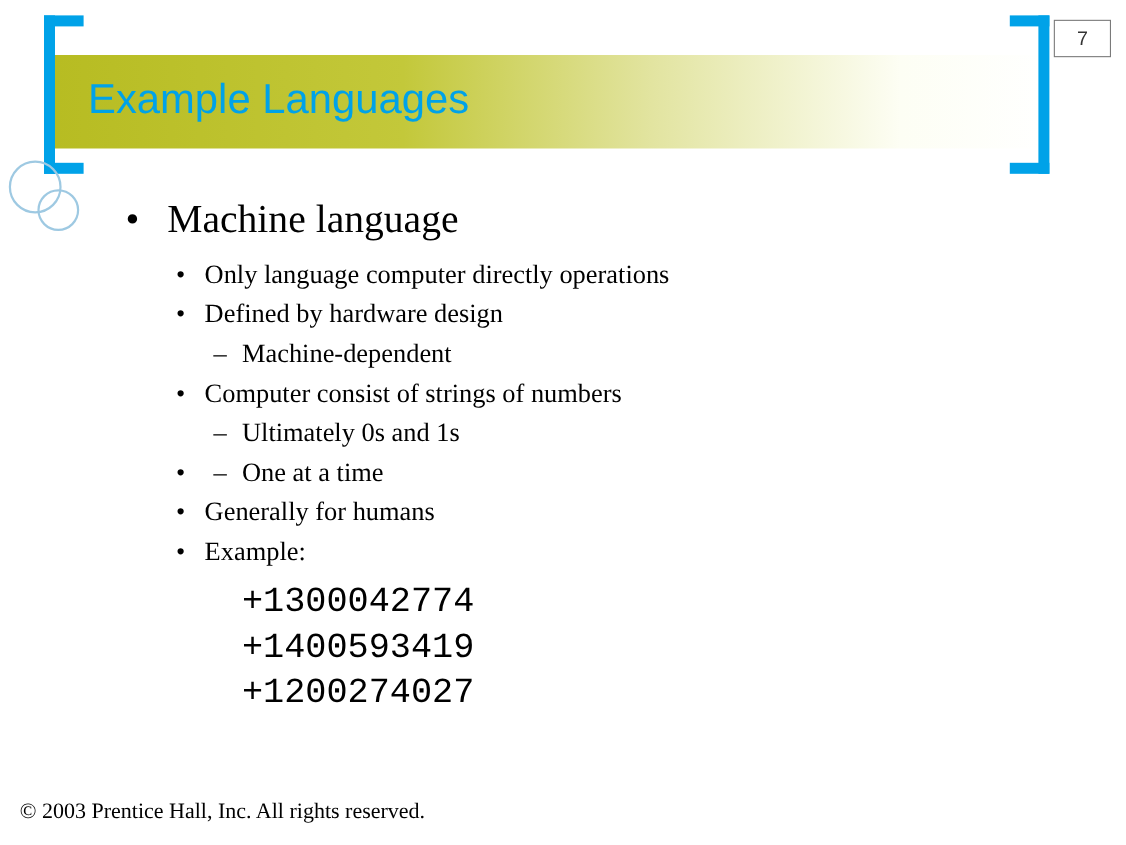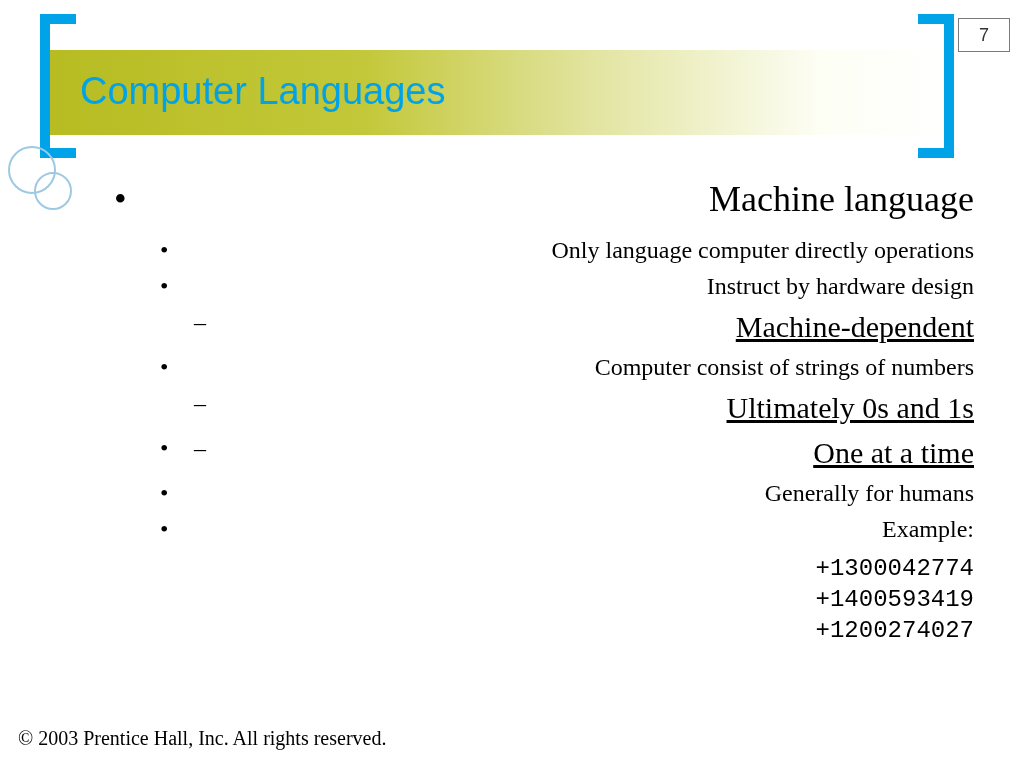--- a/index.html
+++ b/index.html
@@ -34,32 +34,32 @@
   
   .pagebox {
     position: absolute; top: 18px; right: 14px; width: 52px; height: 34px;
     border: 1px solid #7a7a7a; display: flex; align-items: center; justify-content: center;
     font-family: Arial, Helvetica, sans-serif; font-size: 18px; color: #333;
   }
 
   
   .content { position: absolute; top: 178px; left: 100px; right: 50px; }
   .lvl1 { list-style: none; }
-  .lvl1 > li { position: relative; padding-left: 52px; font-size: 36px; margin-bottom: 26px; text-align: right; }
+  .lvl1 > li { position: relative; padding-left: 52px; font-size: 36px; margin-bottom: 26px; }
   .lvl1 > li::before { content: "•"; position: absolute; left: 14px; top: 0; font-size: 36px; }
 
   .lvl2 { list-style: none; margin-top: 12px; }
   .lvl2 > li { position: relative; padding-left: 34px; font-size: 24px; line-height: 1.5; }
   .lvl2 > li::before { content: "•"; position: absolute; left: 8px; top: 0; font-size: 24px; }
 
   .lvl3 { list-style: none; }
-  .lvl3 > li { position: relative; padding-left: 34px; font-size: 30px; line-height: 1.5; text-decoration: underline; }
+  .lvl3 > li { position: relative; padding-left: 34px; font-size: 24px; line-height: 1.5; }
   .lvl3 > li::before { content: "–"; position: absolute; left: 8px; top: 0; font-size: 24px; }
 
-  .code-block { font-family: "Courier New", Courier, monospace; font-size: 24px; line-height: 1.3; margin-top: 6px; margin-left: 34px; white-space: pre; }
+  .code-block { font-family: "Courier New", Courier, monospace; font-size: 32px; line-height: 1.3; margin-top: 6px; margin-left: 34px; white-space: pre; }
 
   
   .footer { position: absolute; bottom: 18px; left: 18px; font-size: 20px; font-family: "Times New Roman", Times, serif; }
 </style>
 </head>
 <body>
 
 <div class="slide">
 
   <div class="pagebox">
@@ -69,33 +69,33 @@
   <div class="banner-wrap">
     <div class="banner-bg"></div>
   </div>
   <div class="bracket-left-top"></div>
   <div class="bracket-left-bottom"></div>
   <div class="bracket-left-side"></div>
   <div class="bracket-right-top"></div>
   <div class="bracket-right-bottom"></div>
   <div class="bracket-right-side"></div>
 
-  <div class="title-text">Computer Languages</div>
+  <div class="title-text">Example Languages</div>
 
   <div class="circ1"></div>
   <div class="circ2"></div>
 
   <div class="content">
     <ul class="lvl1">
       <li>
         <span>Machine language</span>
         <ul class="lvl2">
           <li><span>Only language computer directly operations</span></li>
           <li>
-            <span>Instruct by hardware design</span>
+            <span>Defined by hardware design</span>
             <ul class="lvl3">
               <li><span>Machine-dependent</span></li>
             </ul>
           </li>
           <li>
             <span>Computer consist of strings of numbers</span>
             <ul class="lvl3">
               <li><span>Ultimately 0s and 1s</span></li>
             </ul>
           </li>

